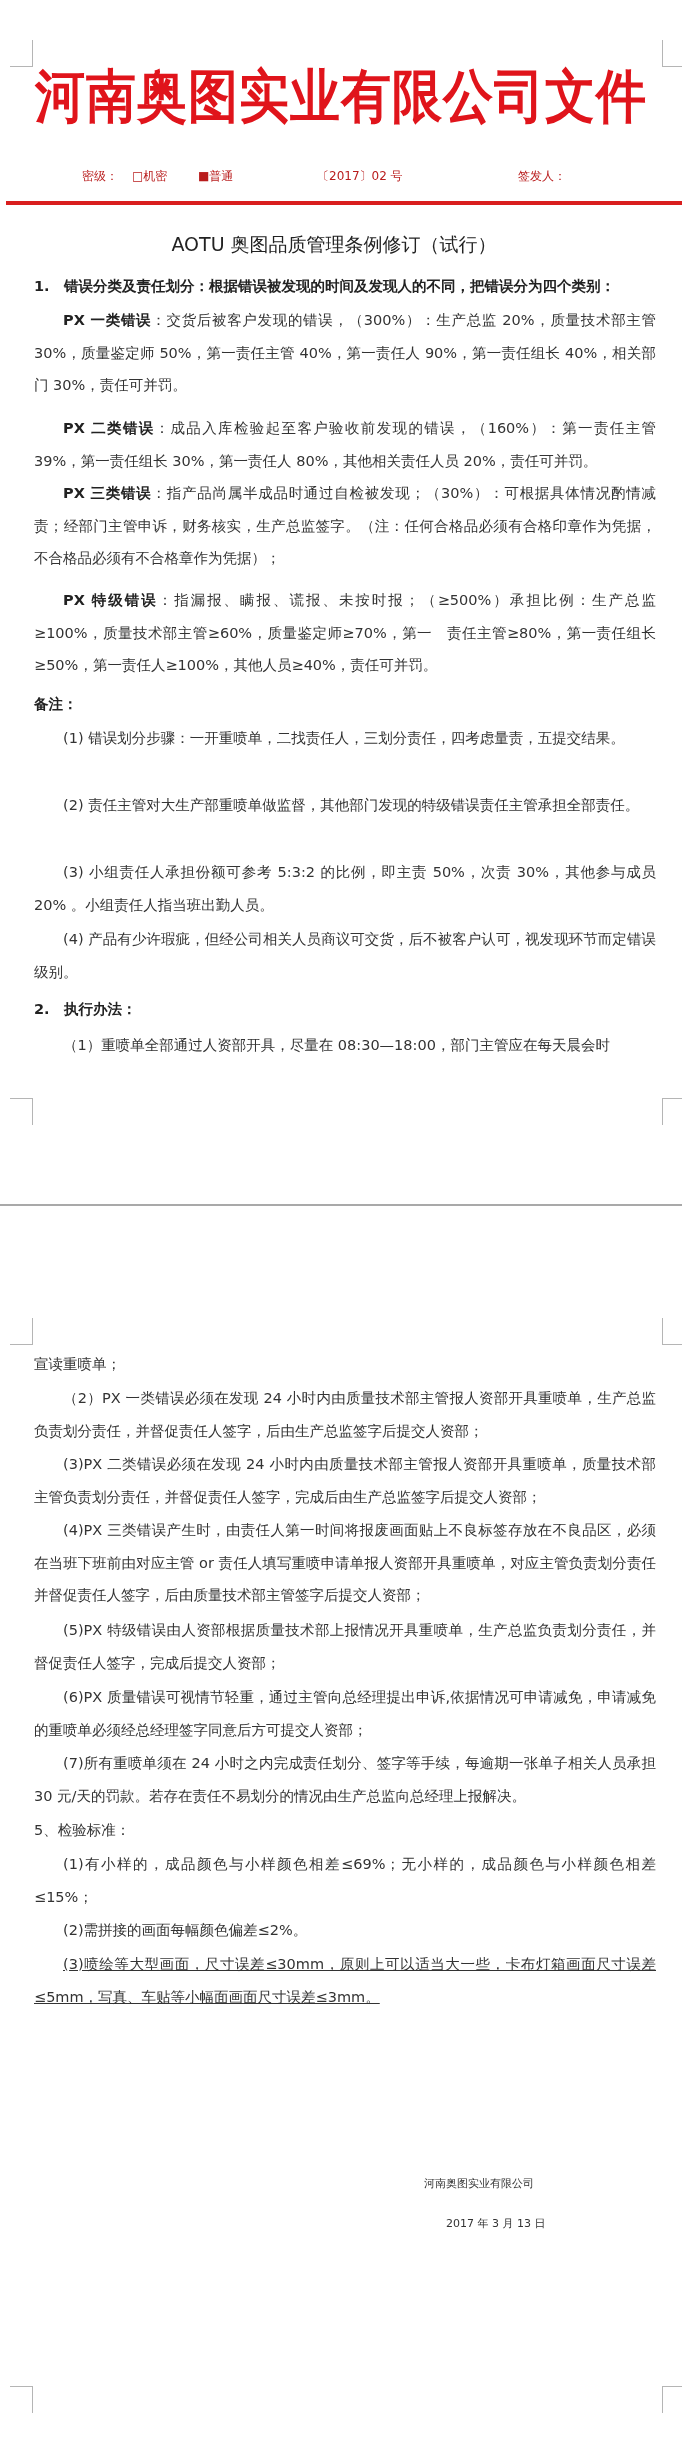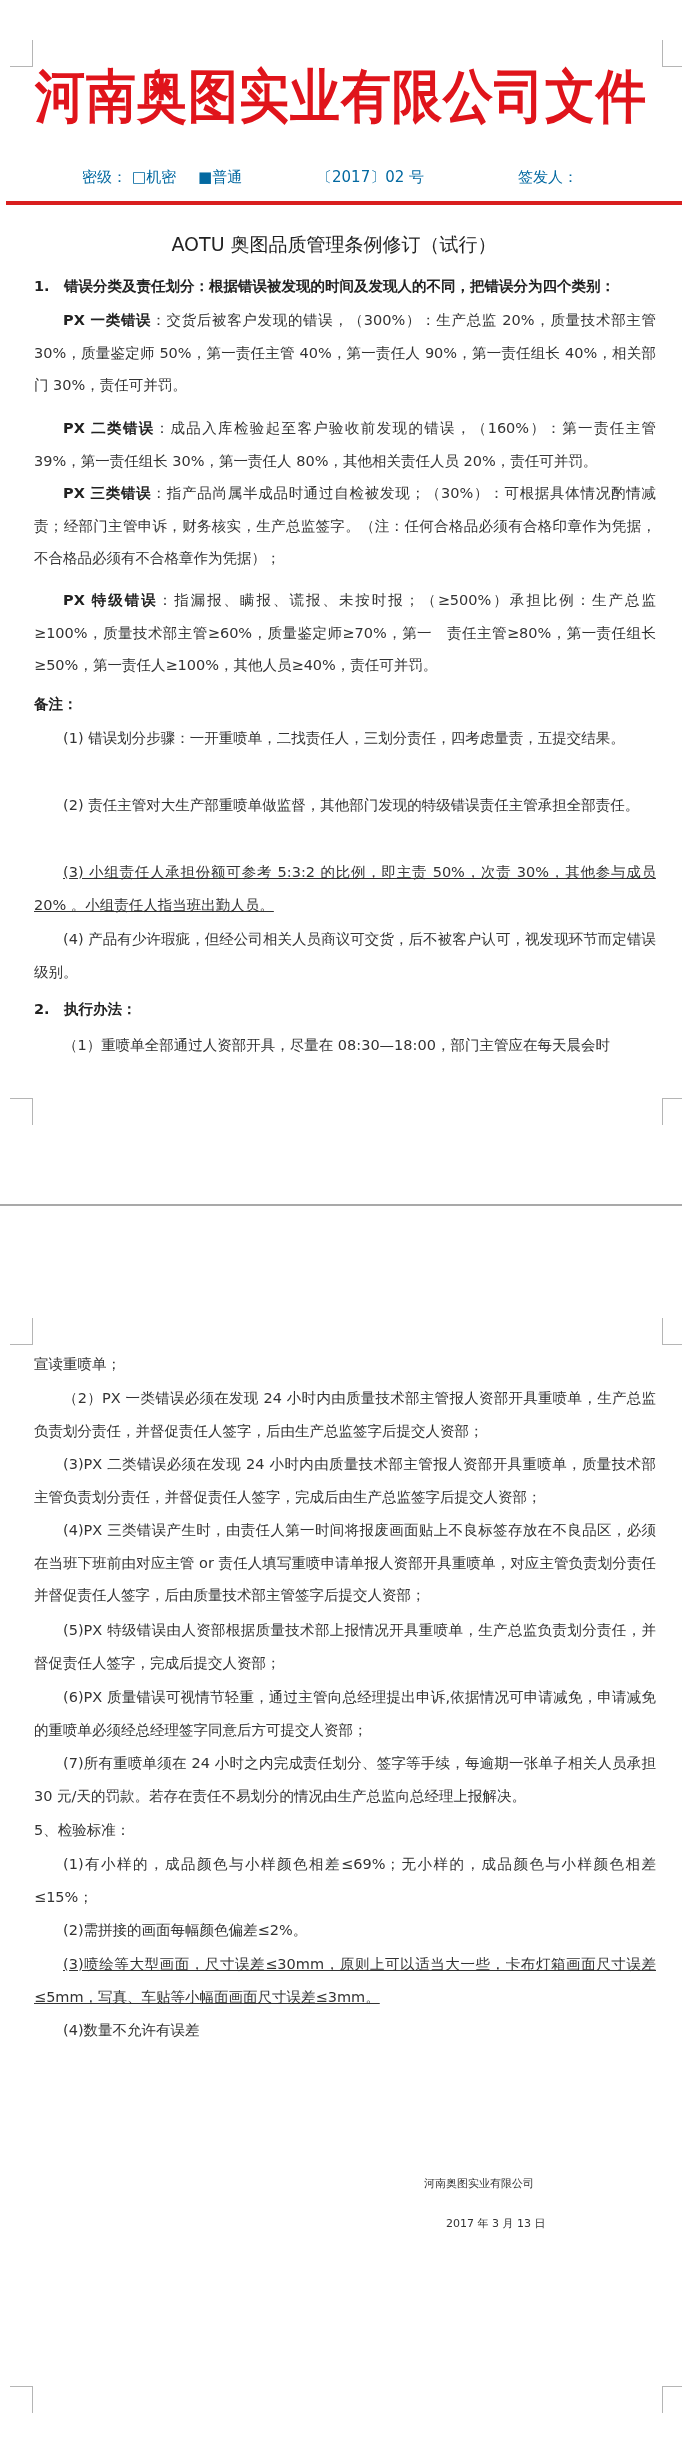--- a/index.html
+++ b/index.html
@@ -11,21 +11,21 @@
   .page-sep { position: absolute; left: 0; top: 1204px; width: 682px; height: 2px; background: #a9a9a9; }
   .corner { position: absolute; width: 22px; height: 26px; border-color: #b5b5b5; border-style: solid; border-width: 0; }
   .c-tl { border-right-width: 1px; border-bottom-width: 1px; }
   .c-tr { border-left-width: 1px; border-bottom-width: 1px; }
   .c-bl { border-right-width: 1px; border-top-width: 1px; }
   .c-br { border-left-width: 1px; border-top-width: 1px; }
 
   .doc-title { position: absolute; top: 64px; left: 0; width: 682px; text-align: center;
     color: #e0141b; font-weight: bold; font-size: 50px; letter-spacing: 1px;
     font-family: "DejaVu Sans", sans-serif; transform: scaleY(1.15); }
-  .meta-row { position: absolute; top: 168px; left: 82px; width: 520px; height: 24px; font-size: 15px; color: #0369a1; }
+  .meta-row { position: absolute; top: 168px; left: 82px; width: 520px; height: 24px; font-size: 12px; color: #b91c1c; }
   .meta-row span { position: absolute; top: 0; white-space: nowrap; }
   .red-rule { position: absolute; top: 201px; left: 6px; width: 676px; height: 4px; background: #d91e1e; }
 
   .subtitle { position: absolute; top: 232px; left: 0; width: 668px; text-align: center; font-size: 19px; color: #222; }
   .para { position: absolute; left: 34px; width: 622px; font-size: 14.5px; line-height: 32.5px; color: #333;
           text-align: justify; }
   .indent { text-indent: 2em; }
   .b { font-weight: bold; color: #222; }
   .h1 { font-weight: bold; color: #222; }
   .signature { position: absolute; font-size: 11px; color: #333; white-space: nowrap; }
@@ -56,21 +56,21 @@
 
   <div class="para indent" style="top:412px;"><span class="b">PX 二类错误</span><span>：成品入库检验起至客户验收前发现的错误，（160%）：第一责任主管 39%，第一责任组长 30%，第一责任人 80%，其他相关责任人员 20%，责任可并罚。</span></div>
 
   <div class="para indent" style="top:477px;"><span class="b">PX 三类错误</span><span>：指产品尚属半成品时通过自检被发现；（30%）：可根据具体情况酌情减责；经部门主管申诉，财务核实，生产总监签字。（注：任何合格品必须有合格印章作为凭据，不合格品必须有不合格章作为凭据）；</span></div>
 
   <div class="para indent" style="top:584px;"><span class="b">PX 特级错误</span><span>：指漏报、瞒报、谎报、未按时报；（≥500%）承担比例：生产总监≥100%，质量技术部主管≥60%，质量鉴定师≥70%，第一　责任主管≥80%，第一责任组长≥50%，第一责任人≥100%，其他人员≥40%，责任可并罚。</span></div>
 
   <div class="para h1" style="top:688px;">备注：</div>
   <div class="para indent" style="top:722px;">(1) 错误划分步骤：一开重喷单，二找责任人，三划分责任，四考虑量责，五提交结果。</div>
   <div class="para indent" style="top:789px;">(2) 责任主管对大生产部重喷单做监督，其他部门发现的特级错误责任主管承担全部责任。</div>
-  <div class="para indent" style="top:856px;text-decoration:underline;">(3) 小组责任人承担份额可参考 5:3:2 的比例，即主责 50%，次责 30%，其他参与成员 20% 。小组责任人指当班出勤人员。</div>
+  <div class="para indent" style="top:856px;">(3) 小组责任人承担份额可参考 5:3:2 的比例，即主责 50%，次责 30%，其他参与成员 20% 。小组责任人指当班出勤人员。</div>
   <div class="para indent" style="top:923px;">(4) 产品有少许瑕疵，但经公司相关人员商议可交货，后不被客户认可，视发现环节而定错误级别。</div>
 
   <div class="para h1" style="top:993px;">2.　执行办法：</div>
   <div class="para indent" style="top:1029px;">（1）重喷单全部通过人资部开具，尽量在 08:30—18:00，部门主管应在每天晨会时</div>
 
   <div class="corner c-bl" style="left:10px;top:1098px;"></div>
   <div class="corner c-br" style="left:662px;top:1098px;"></div>
 </div>
 
 <div class="page-sep"></div>
@@ -84,20 +84,19 @@
   <div class="para indent" style="top:214px;">(3)PX 二类错误必须在发现 24 小时内由质量技术部主管报人资部开具重喷单，质量技术部主管负责划分责任，并督促责任人签字，完成后由生产总监签字后提交人资部；</div>
   <div class="para indent" style="top:280px;">(4)PX 三类错误产生时，由责任人第一时间将报废画面贴上不良标签存放在不良品区，必须在当班下班前由对应主管 or 责任人填写重喷申请单报人资部开具重喷单，对应主管负责划分责任并督促责任人签字，后由质量技术部主管签字后提交人资部；</div>
   <div class="para indent" style="top:380px;">(5)PX 特级错误由人资部根据质量技术部上报情况开具重喷单，生产总监负责划分责任，并督促责任人签字，完成后提交人资部；</div>
   <div class="para indent" style="top:447px;">(6)PX 质量错误可视情节轻重，通过主管向总经理提出申诉,依据情况可申请减免，申请减免的重喷单必须经总经理签字同意后方可提交人资部；</div>
   <div class="para indent" style="top:513px;">(7)所有重喷单须在 24 小时之内完成责任划分、签字等手续，每逾期一张单子相关人员承担 30 元/天的罚款。若存在责任不易划分的情况由生产总监向总经理上报解决。</div>
 
   <div class="para" style="top:580px;">5、检验标准：</div>
   <div class="para indent" style="top:614px;">(1)有小样的，成品颜色与小样颜色相差≤69%；无小样的，成品颜色与小样颜色相差≤15%；</div>
   <div class="para indent" style="top:680px;">(2)需拼接的画面每幅颜色偏差≤2%。</div>
   <div class="para indent" style="top:714px;text-decoration:underline;">(3)喷绘等大型画面，尺寸误差≤30mm，原则上可以适当大一些，卡布灯箱画面尺寸误差≤5mm，写真、车贴等小幅面画面尺寸误差≤3mm。</div>
-  <div class="para indent" style="top:780px;">(4)数量不允许有误差</div>
 
   <div class="signature" style="left:424px;top:942px;">河南奥图实业有限公司</div>
   <div class="signature" style="left:446px;top:982px;">2017 年 3 月 13 日</div>
 
   <div class="corner c-bl" style="left:10px;top:1152px;"></div>
   <div class="corner c-br" style="left:662px;top:1152px;"></div>
 </div>
 
 </body></html>

